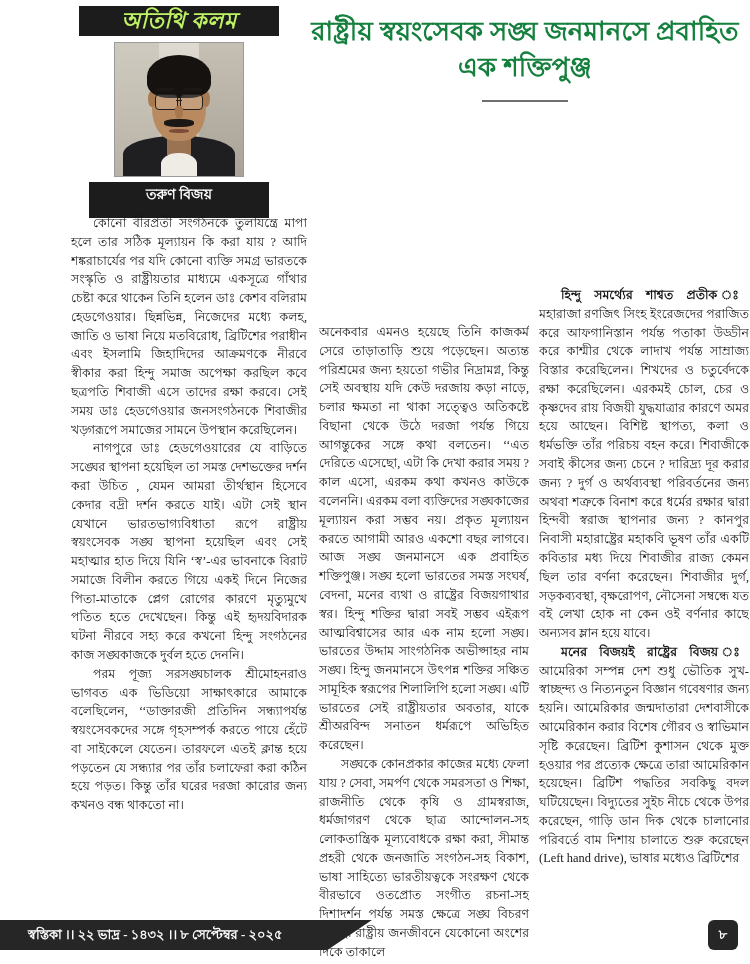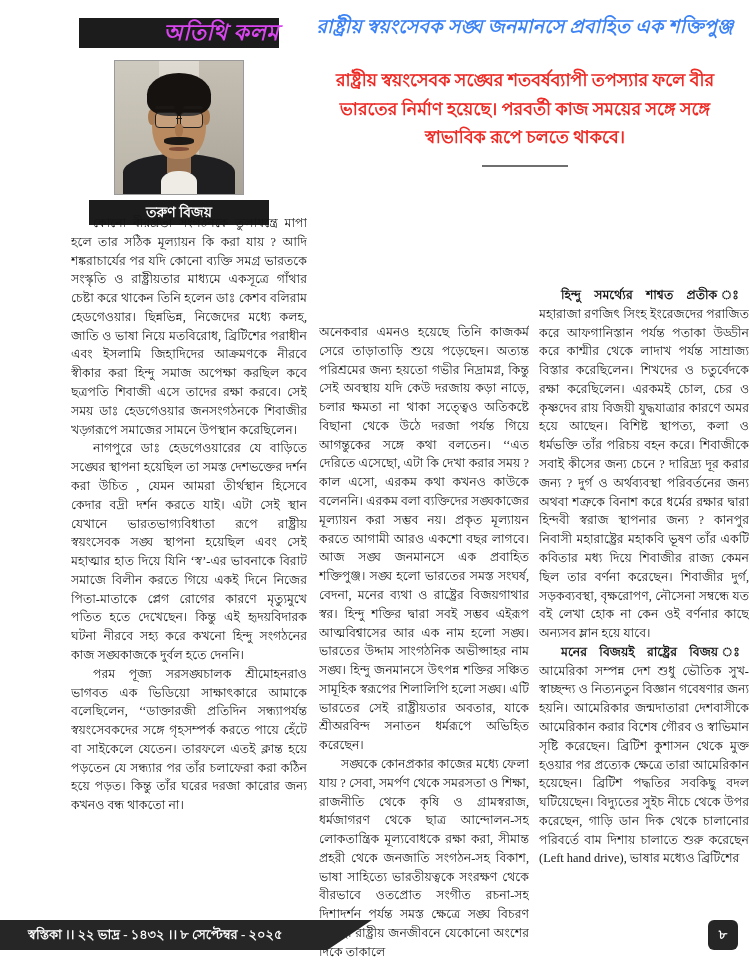--- a/index.html
+++ b/index.html
@@ -35,30 +35,30 @@
 
   
   #author-block {
     position: absolute;
     left: 63px;
     top: 6px;
     width: 232px;
   }
   .black-banner {
     background: #1c1c1c;
-    color: #d946ef;
-    text-align: right;
+    color: #bef264;
+    text-align: center;
     height: 30px;
     line-height: 30px;
     font-size: 22px;
     font-weight: bold;
     font-style: italic;
     letter-spacing: 0.5px;
     width: 200px;
-    margin: 12px auto;
+    margin: 0 auto;
   }
   #portrait-frame {
     width: 128px;
     height: 133px;
     margin: 6px auto 0 auto;
     border: 1px solid #9a9a9a;
     background: #d9d4cc;
     position: relative;
     overflow: hidden;
   }
@@ -97,42 +97,41 @@
                  background:#1b1815; border-radius:40%; }
   .ph-lip      { position:absolute; left:42%; top:64.5%; width:16%; height:3%;
                  background:#7d4c38; border-radius:40%; }
   .ph-nose     { position:absolute; left:46.5%; top:47%; width:7%; height:10%;
                  background:#a8764d; border-radius:40% 40% 50% 50%; }
 
   #byline-bar {
     background: #1c1c1c;
     color: #ffffff;
     text-align: center;
-    height: 25px;
+    height: 36px;
     line-height: 25px;
     font-size: 14px;
     font-weight: bold;
     width: 180px;
     margin: 5px auto 0 auto;
   }
 
   
   #headline-block {
     position: absolute;
     left: 305px;
     top: 14px;
     width: 440px;
     text-align: center;
   }
   #headline {
-    font-size: 19px;
+    font-size: 26px;
     line-height: 1.38;
     font-weight: bold;
-    font-style: italic;
-    color: #3b82f6;
+    color: #15803d;
     letter-spacing: 0.2px;
   }
   #standfirst {
     margin-top: 26px;
     font-size: 17.5px;
     line-height: 1.62;
     font-weight: bold;
     color: #ee2a24;
     padding: 0 10px;
   }
@@ -239,21 +238,20 @@
         <div class="ph-nose"></div>
         <div class="ph-mouche"></div>
         <div class="ph-lip"></div>
       </div>
 
       <div id="byline-bar">তরুণ বিজয়</div>
     </div>
 
     <div id="headline-block">
       <div id="headline">রাষ্ট্রীয় স্বয়ংসেবক সঙ্ঘ জনমানসে প্রবাহিত এক শক্তিপুঞ্জ</div>
-      <div id="standfirst">রাষ্ট্রীয় স্বয়ংসেবক সঙ্ঘের শতবর্ষব্যাপী তপস্যার ফলে বীর ভারতের নির্মাণ হয়েছে। পরবর্তী কাজ সময়ের সঙ্গে সঙ্গে স্বাভাবিক রূপে চলতে থাকবে।</div>
       <div id="standfirst-rule"></div>
     </div>
 
   </div>
 
   <div id="columns">
 
     <div class="col" id="col-1">
       <p>কোনো বীরপ্রতী সংগঠনকে তুলাযন্ত্রে মাপা হলে তার সঠিক মূল্যায়ন কি করা যায় ? আদি শঙ্করাচার্যের পর যদি কোনো ব্যক্তি সমগ্র ভারতকে সংস্কৃতি ও রাষ্ট্রীয়তার মাধ্যমে একসূত্রে গাঁথার চেষ্টা করে থাকেন তিনি হলেন ডাঃ কেশব বলিরাম হেডগেওয়ার। ছিন্নভিন্ন, নিজেদের মধ্যে কলহ, জাতি ও ভাষা নিয়ে মতবিরোধ, ব্রিটিশের পরাধীন এবং ইসলামি জিহাদিদের আক্রমণকে নীরবে স্বীকার করা হিন্দু সমাজ অপেক্ষা করছিল কবে ছত্রপতি শিবাজী এসে তাদের রক্ষা করবে। সেই সময় ডাঃ হেডগেওয়ার জনসংগঠনকে শিবাজীর খড়্গরূপে সমাজের সামনে উপস্থান করেছিলেন।</p>
       <p>নাগপুরে ডাঃ হেডগেওয়ারের যে বাড়িতে সঙ্ঘের স্থাপনা হয়েছিল তা সমস্ত দেশভক্তের দর্শন করা উচিত , যেমন আমরা তীর্থস্থান হিসেবে কেদার বদ্রী দর্শন করতে যাই। এটা সেই স্থান যেখানে ভারতভাগ্যবিধাতা রূপে রাষ্ট্রীয় স্বয়ংসেবক সঙ্ঘ স্থাপনা হয়েছিল এবং সেই মহাত্মার হাত দিয়ে যিনি ‘স্ব’-এর ভাবনাকে বিরাট সমাজে বিলীন করতে গিয়ে একই দিনে নিজের পিতা-মাতাকে প্লেগ রোগের কারণে মৃত্যুমুখে পতিত হতে দেখেছেন। কিন্তু এই হৃদয়বিদারক ঘটনা নীরবে সহ্য করে কখনো হিন্দু সংগঠনের কাজ সঙ্ঘকাজকে দুর্বল হতে দেননি।</p>

